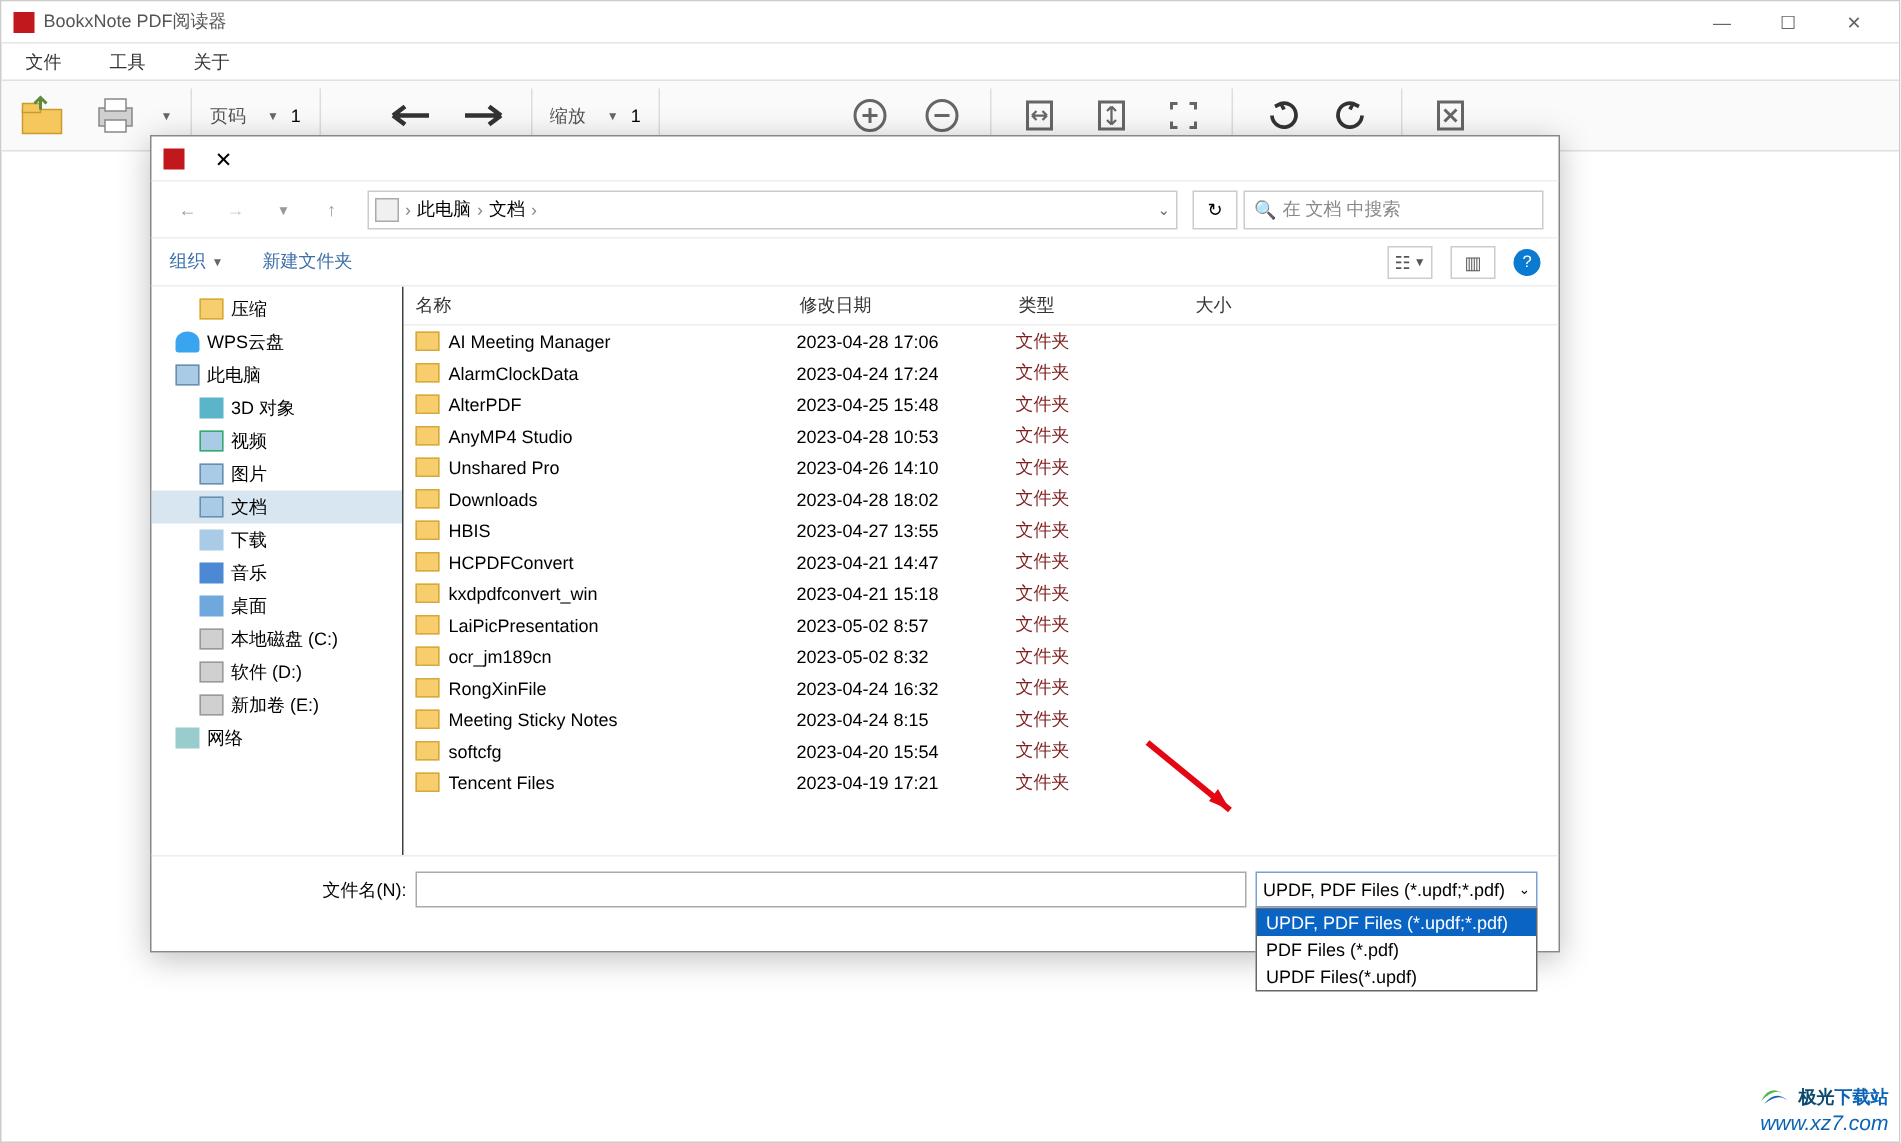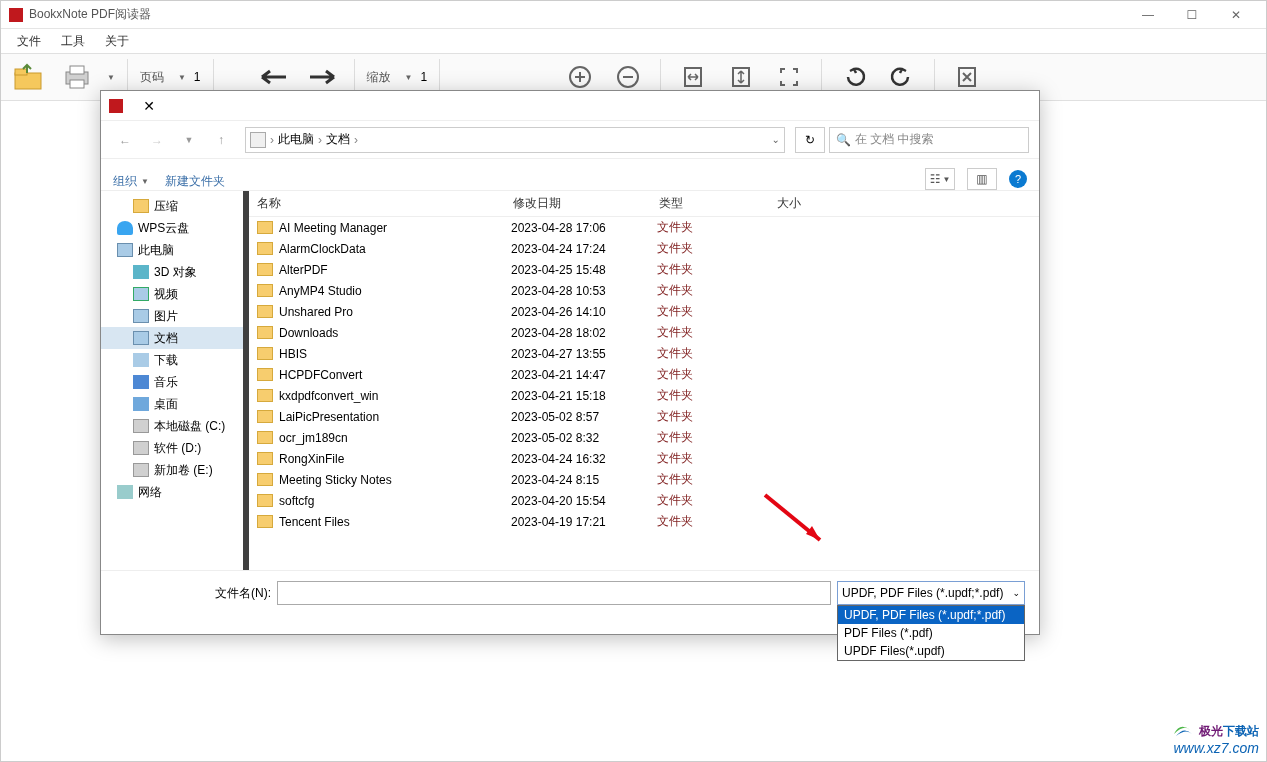--- a/index.html
+++ b/index.html
@@ -3,49 +3,49 @@
 <meta charset="utf-8">
 <style>
 *{box-sizing:border-box;margin:0;padding:0;font-family:"Microsoft YaHei","Segoe UI",sans-serif;font-size:12px}
 body{background:#fff;width:1267px;height:762px;position:relative;overflow:hidden}
 .main-window{width:100%;height:100%;border:1px solid #ccc;display:flex;flex-direction:column}
 .titlebar{height:28px;background:#fff;display:flex;align-items:center;padding:0 8px;border-bottom:1px solid #e5e5e5}
 .title-icon{width:14px;height:14px;background:#c0181d;margin-right:6px}
 .title-text{flex:1;color:#555}
 .win-controls{display:flex;gap:0}
 .win-btn{width:44px;height:26px;display:flex;align-items:center;justify-content:center;color:#666;cursor:pointer}
-.menubar{height:24px;display:flex;align-items:center;padding:0 8px;gap:4px}
+.menubar{height:24px;display:flex;align-items:center;padding:0 8px;gap:16px}
 .menu-item{padding:2px 8px;color:#333}
 .toolbar{height:48px;border-top:1px solid #e0e0e0;border-bottom:1px solid #e0e0e0;display:flex;align-items:center;padding:0 8px;gap:8px;background:#fafafa}
 .tool-icon{width:40px;height:40px;display:flex;align-items:center;justify-content:center;color:#555}
 .tool-label{color:#555;margin-right:4px}
 .tool-sep{width:1px;height:36px;background:#ddd;margin:0 4px}
 .dropdown-arrow{font-size:8px;color:#666;margin-left:2px}
 
 
 .dialog{position:absolute;left:100px;top:90px;width:940px;height:545px;background:#fff;border:1px solid #888;box-shadow:0 4px 20px rgba(0,0,0,.25);display:flex;flex-direction:column}
 .dlg-title{height:30px;display:flex;align-items:center;padding:0 8px;border-bottom:1px solid #eee}
 .dlg-title-icon{width:14px;height:14px;background:#c0181d;margin-right:6px}
 .dlg-title-text{flex:1}
 .dlg-close{width:40px;text-align:center;font-size:14px}
 .dlg-nav{height:38px;display:flex;align-items:center;padding:0 10px;gap:4px;border-bottom:1px solid #eee}
 .nav-btn{width:28px;height:28px;display:flex;align-items:center;justify-content:center;color:#999}
 .breadcrumb{flex:1;height:26px;border:1px solid #ccc;display:flex;align-items:center;padding:0 4px;gap:4px;margin:0 6px}
 .bc-icon{width:16px;height:16px;background:#f0f0f0;border:1px solid #aaa}
 .bc-sep{color:#888}
 .refresh-btn{width:30px;height:26px;border:1px solid #ccc;display:flex;align-items:center;justify-content:center}
 .search-box{width:200px;height:26px;border:1px solid #ccc;display:flex;align-items:center;padding:0 6px;color:#888;gap:4px}
-.dlg-toolbar{height:32px;display:flex;align-items:flex-end;padding:0 12px;gap:16px;border-bottom:1px solid #eee}
+.dlg-toolbar{height:32px;display:flex;align-items:center;padding:0 12px;gap:26px;border-bottom:1px solid #eee}
 .dlg-tool-link{color:#3b6fa8;display:flex;align-items:center;gap:2px}
 .dlg-tool-right{margin-left:auto;display:flex;align-items:center;gap:12px}
 .view-btn{width:30px;height:22px;border:1px solid #ccc;display:flex;align-items:center;justify-content:center;color:#555}
 .help-btn{width:18px;height:18px;border-radius:50%;background:#0b7ad1;color:#fff;display:flex;align-items:center;justify-content:center;font-size:11px}
 
 .dlg-body{flex:1;display:flex;overflow:hidden}
-.sidebar{width:148px;border-right:6px solid #404040;overflow-y:auto;padding:4px 0;position:relative}
+.sidebar{width:168px;border-right:1px solid #404040;overflow-y:auto;padding:4px 0;position:relative}
 .sidebar::-webkit-scrollbar{width:14px}
 .sidebar::-webkit-scrollbar-thumb{background:#c0c0c0}
 .side-item{height:22px;display:flex;align-items:center;padding-left:16px;gap:5px}
 .side-item.indent{padding-left:32px}
 .side-item.active{background:#d8e6f2}
 .side-ico{width:16px;height:14px;display:inline-block}
 .ico-folder{background:#f7cd6e;border:1px solid #d6a93c}
 .ico-cloud{background:#39a5f0;border-radius:50% 50% 2px 2px}
 .ico-pc{background:#a9cbe6;border:1px solid #6a8fae}
 .ico-3d{background:#5bb5c9}
@@ -80,21 +80,21 @@
 .fn-input{flex:1;height:24px;border:1px solid #aaa;padding:0 4px}
 .ft-select{width:188px;height:24px;border:1px solid #7a9fd4;padding:0 4px;display:flex;align-items:center;justify-content:space-between;background:#fff}
 .ft-dropdown{position:absolute;right:14px;top:34px;width:188px;border:1px solid #666;background:#fff}
 .ft-opt{padding:2px 6px}
 .ft-opt.sel{background:#0a64c4;color:#fff}
 
 .arrow-annotation{position:absolute;left:760px;top:490px;width:70px;height:60px;pointer-events:none}
 
 .watermark{position:absolute;right:8px;bottom:6px;text-align:right}
 .wm-brand{font-size:18px;font-weight:bold}
-.wm-brand .g{color:#701a75}.wm-brand .b{color:#0b63b4}
+.wm-brand .g{color:#0c4a6e}.wm-brand .b{color:#0b63b4}
 .wm-url{font-size:14px;color:#0b63b4;font-style:italic}
 </style>
 </head>
 <body>
 
 <div class="main-window">
   <div class="titlebar">
     <div class="title-icon"></div>
     <div class="title-text">BookxNote PDF阅读器</div>
     <div class="win-controls">

